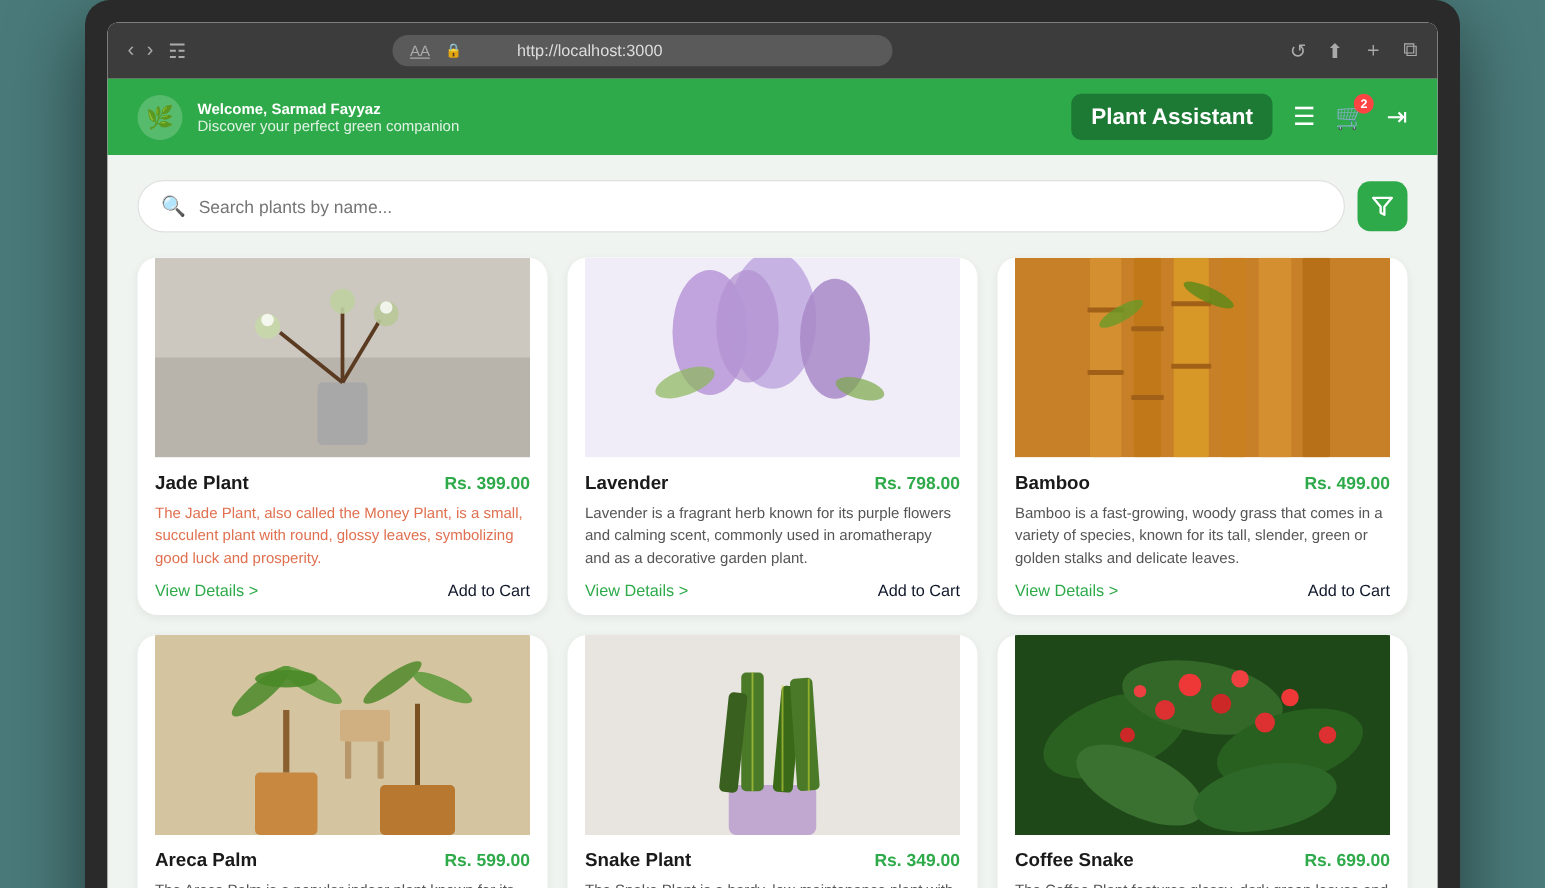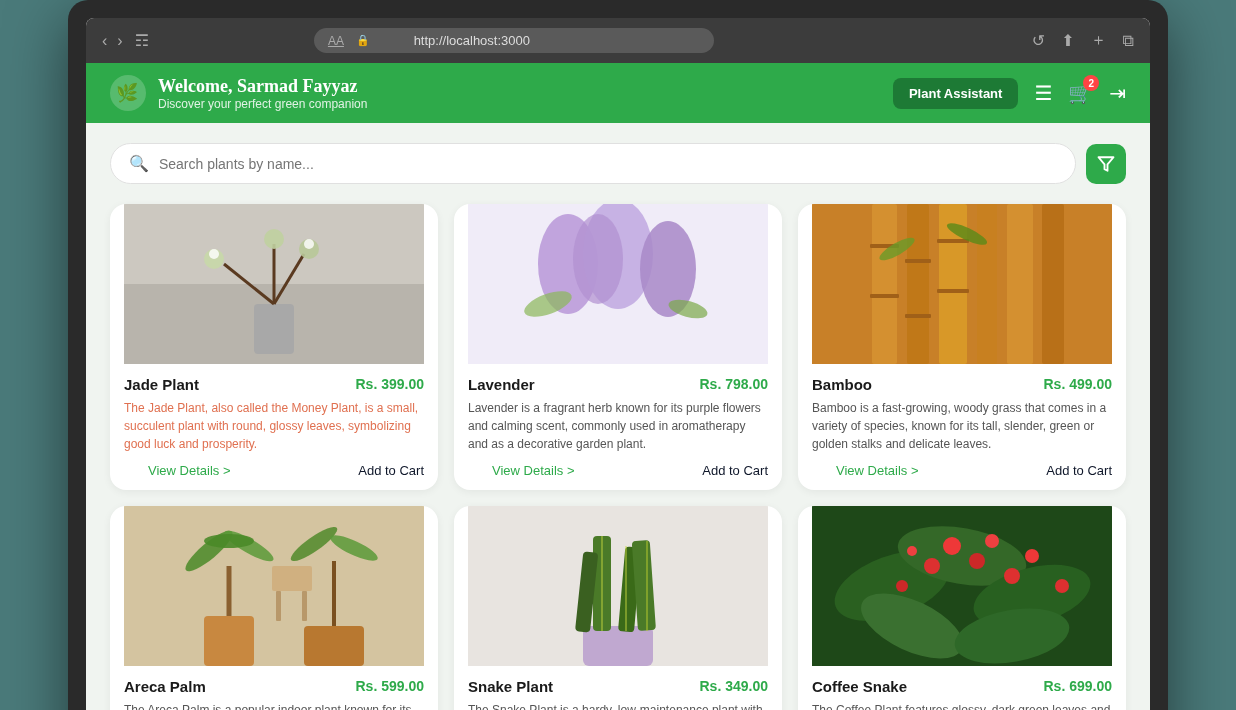--- a/index.html
+++ b/index.html
@@ -98,40 +98,39 @@
       height: 36px;
       background: rgba(255,255,255,0.2);
       border-radius: 50%;
       display: flex;
       align-items: center;
       justify-content: center;
       font-size: 18px;
     }
     .brand-title {
       color: #fff;
-      font-size: 18px;
+      font-size: 12px;
       font-weight: 700;
-      font-family: Liberation Serif, serif;
     }
     .brand-subtitle {
       color: rgba(255,255,255,0.85);
       font-size: 12px;
     }
     .header-actions {
       display: flex;
       align-items: center;
       gap: 16px;
     }
     .btn-plant-assistant {
       background: #1d7a35;
       color: #fff;
       border: none;
       border-radius: 8px;
       padding: 8px 16px;
-      font-size: 13px;
+      font-size: 18px;
       font-weight: 600;
       cursor: pointer;
     }
     .header-icon-btn {
       color: #fff;
       background: none;
       border: none;
       font-size: 20px;
       cursor: pointer;
       position: relative;
@@ -244,21 +243,20 @@
       display: -webkit-box;
       -webkit-line-clamp: 3;
       -webkit-box-orient: vertical;
       overflow: hidden;
     }
     .plant-desc.dark { color: #555; }
     .plant-card-footer {
       display: flex;
       justify-content: space-between;
       align-items: center;
-      margin-left: 24px;
     }
     .view-details-link {
       color: #2eaa4a;
       font-size: 13px;
       font-weight: 500;
       cursor: pointer;
       text-decoration: none;
     }
     .add-to-cart-btn {
       color: #0f172a;

